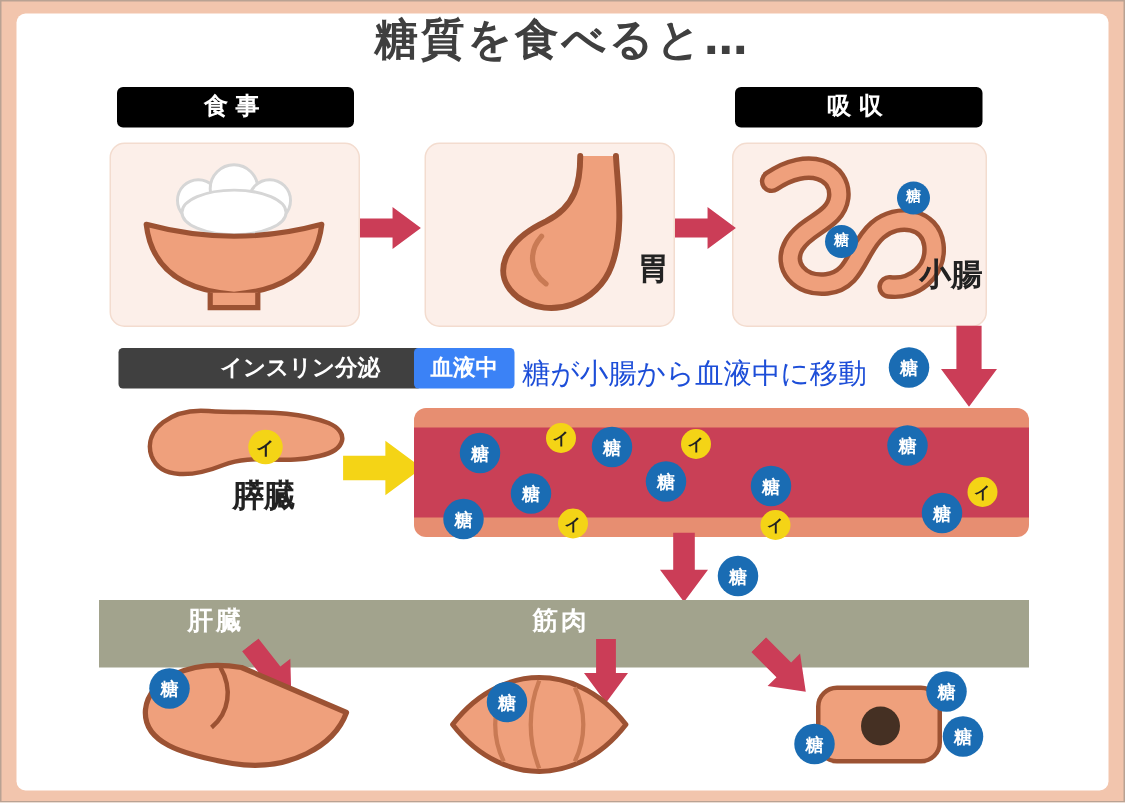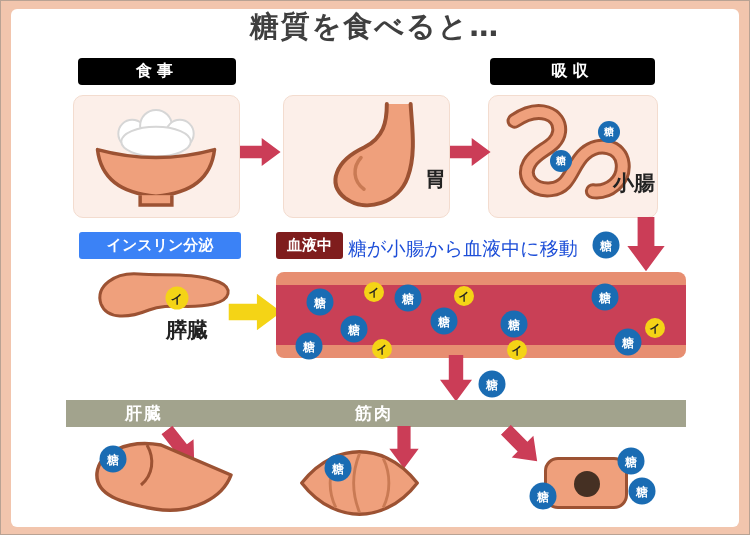--- a/index.html
+++ b/index.html
@@ -22,35 +22,35 @@
   .icon-box{
     position:absolute;top:94px;height:121px;background:#fcefe9;
     border:1px solid #f3dccf;border-radius:10px;
   }
   .icon-box svg{position:absolute;left:0;top:0;width:100%;height:100%;}
   .organ-label{position:absolute;font-size:21px;font-weight:bold;color:#222;}
   .tag{
     position:absolute;height:27px;color:#fff;font-size:15px;font-weight:bold;
     display:flex;align-items:center;justify-content:center;border-radius:3px;
   }
-  .tag.salmon{background:#3b82f6;}
-  .tag.crimson{background:#7f1d1d;}
+  .tag.salmon{background:#404040;padding-left:40px;}
+  .tag.crimson{background:#3b82f6;}
   .note{position:absolute;font-weight:normal;color:#1d4ed8;}
   .vessel{position:absolute;background:#e78e71;border-radius:8px;overflow:hidden;}
   .vessel-inner{position:absolute;left:0;right:0;top:13px;bottom:13px;background:#c94056;}
   .c{
     position:absolute;border-radius:50%;display:flex;align-items:center;justify-content:center;
     font-weight:bold;transform:translate(-50%,-50%);line-height:1;
   }
   .sugar{width:27px;height:27px;background:#1a6cb3;color:#fff;font-size:12px;}
   .sugar.sm{width:22px;height:22px;font-size:10px;}
   .ins{width:20px;height:20px;background:#f4d416;color:#222;font-size:11px;}
   .ins.lg{width:23px;height:23px;font-size:12px;}
   .arr{position:absolute;}
-  .dest-bar{position:absolute;left:65px;top:399px;width:620px;height:27px;background:#a2a38d;}
+  .dest-bar{position:absolute;left:65px;top:399px;width:620px;height:45px;background:#a2a38d;}
   .dest-label{
     position:absolute;top:0;height:27px;display:flex;align-items:center;
     transform:translateX(-50%);color:#fff;font-size:17px;font-weight:bold;letter-spacing:2px;
   }
   .fat-cell{
     position:absolute;left:543px;top:456px;width:84px;height:52px;background:#efa07c;
     border:3px solid #9c5233;border-radius:14px;box-sizing:border-box;
   }
   .nucleus{position:absolute;left:27px;top:11px;width:26px;height:26px;border-radius:50%;background:#453023;}
 </style>
@@ -107,21 +107,21 @@
 
   <div class="tag salmon" style="left:78px;top:231px;width:162px;">インスリン分泌</div>
   <div class="tag crimson" style="left:275px;top:231px;width:67px;">血液中</div>
   <div class="note" style="left:347px;top:235px;font-size:19px;">糖が小腸から血液中に移動</div>
   <div class="c sugar" style="left:605px;top:244px;">糖</div>
 
   <svg class="abs" style="left:88px;top:263px;width:150px;height:72px;" viewBox="0 0 150 72">
     <path d="M12,40 C6,22 26,8 50,10 C76,12 104,8 130,18 C144,24 142,36 124,40 C100,46 80,38 60,46 C40,54 18,56 12,40 Z" fill="#efa07c" stroke="#9c5233" stroke-width="3"></path>
   </svg>
   <div class="c ins lg" style="left:176px;top:297px;">イ</div>
-  <div class="organ-label" style="left:165px;top:315px;text-align:right;">膵臓</div>
+  <div class="organ-label" style="left:154px;top:315px;text-align:right;">膵臓</div>
 
   <svg class="arr" style="left:226px;top:291px;width:58px;height:40px;" viewBox="0 0 60 44">
       <polygon points="0,13 31,13 31,2 58,22 31,42 31,31 0,31" fill="#f4d416"></polygon>
     </svg>
 
   <div class="vessel" style="left:275px;top:271px;width:410px;height:86px;">
     <div class="vessel-inner"></div>
   </div>
 
   <div class="c sugar" style="left:319px;top:301px;">糖</div>

